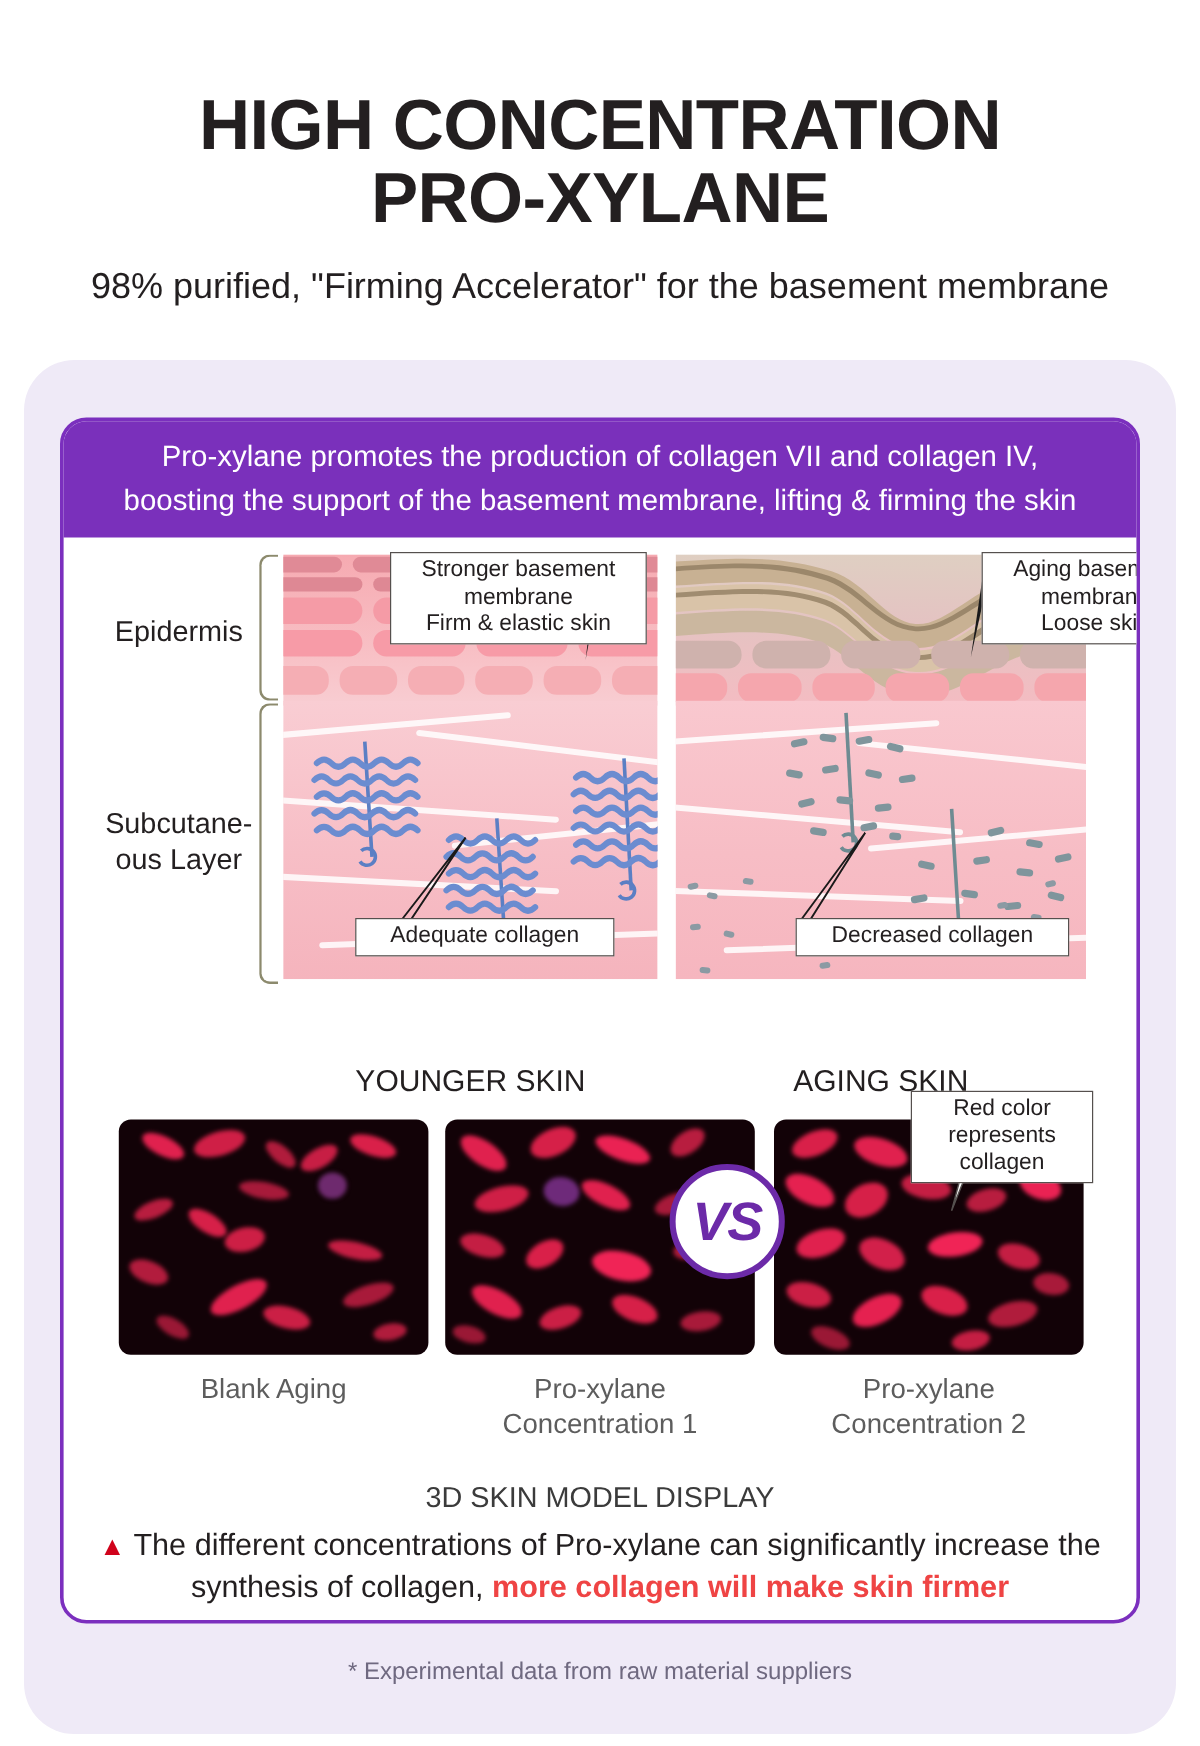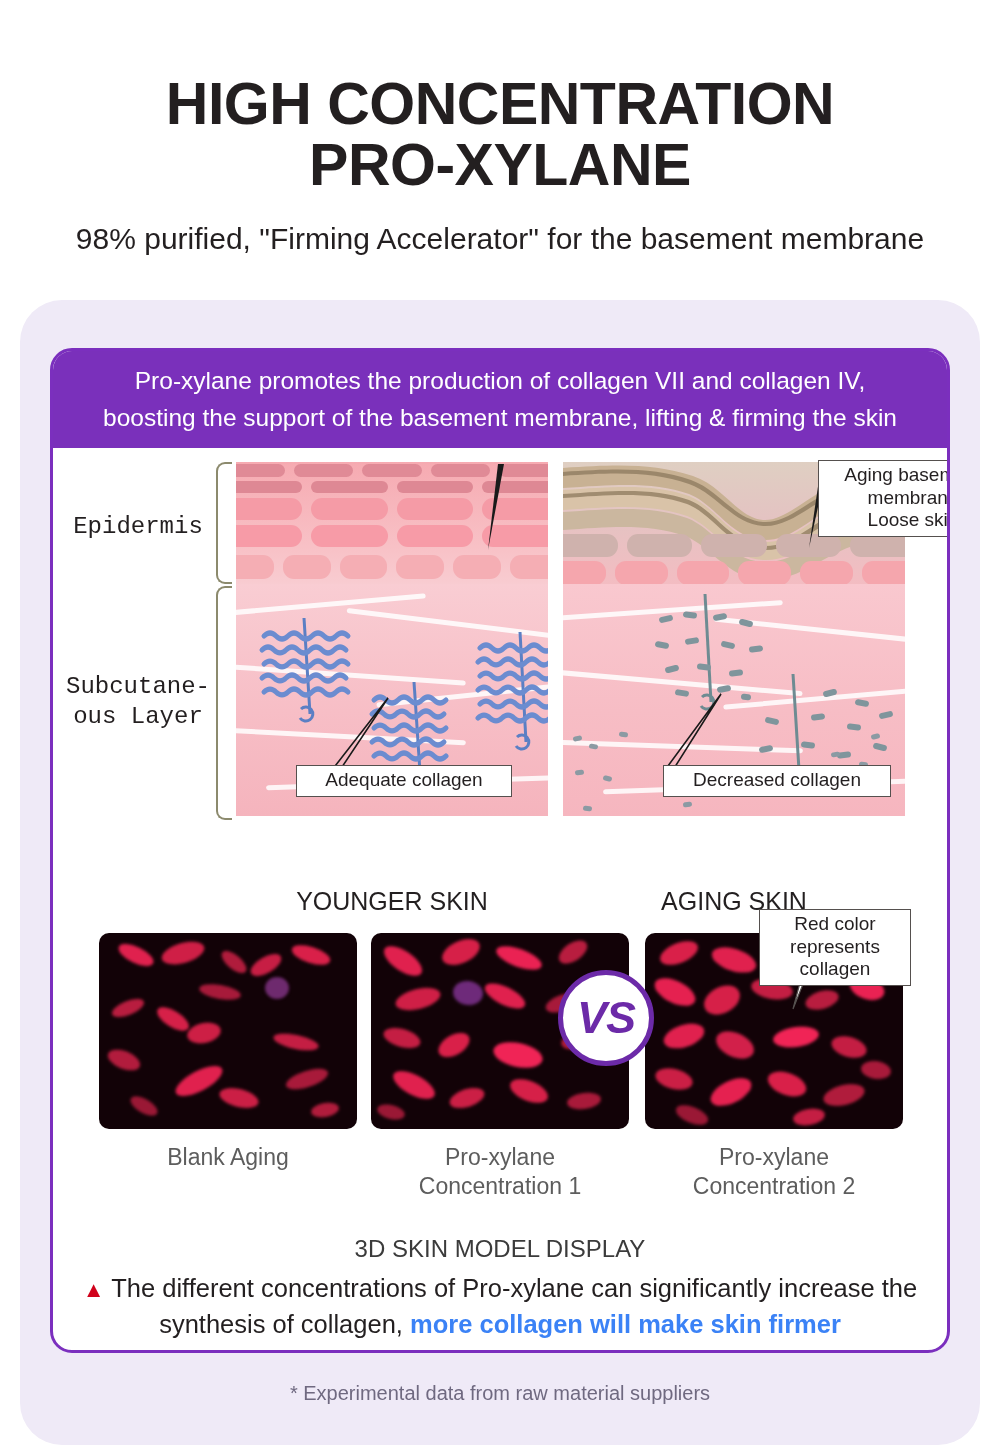--- a/index.html
+++ b/index.html
@@ -71,21 +71,21 @@
   }
 
   
   .diagram{
     position:absolute;
     left:0;top:101px;
     width:894px;height:358px;
   }
 
   .layer-labels{
-    position:absolute;left:5px;top:0;width:160px;height:358px;font-family:Liberation Mono, monospace;
+    position:absolute;left:16px;top:0;width:160px;height:358px;
   }
   .layer-label{
     position:absolute;
     width:160px;
     text-align:center;
     font-size:24px;
     line-height:30px;
     color:#231f20;
   }
   .layer-label.epidermis{ top:60px; }
@@ -235,21 +235,21 @@
     text-align:center;
     font-size:25.5px;
     line-height:34px;
     color:#231f20;
   }
   .tri{
     color:#d0021b;
     font-size:22px;
   }
   .hl{
-    color:#3b82f6;
+    color:#ef4444;
     font-weight:700;
   }
 
   .footnote{
     position:absolute;
     left:20px;top:1382px;width:960px;
     text-align:center;
     font-size:20px;
     color:#6f6980;
   }
@@ -443,20 +443,23 @@
         <div class="dot" style="left:296px;top:178px;transform:rotate(9deg);"></div>
         <div class="dot" style="left:308px;top:150px;transform:rotate(-14deg);"></div>
         <div class="dot" style="left:20px;top:222px;transform:rotate(6deg);"></div>
         <div class="dot" style="left:120px;top:218px;transform:rotate(-8deg);"></div>
       </div>
     </div>
 
     <svg class="leader" style="left:183px;top:0;" width="320" height="240">
       <path d="M268 12 L252 98 L262 12 Z" fill="#1a1a1a"></path>
     </svg>
+    <div class="callout" style="left:272px;top:8px;width:198px;">Stronger basement
+membrane
+Firm &amp; elastic skin</div>
 
     <svg class="leader" style="left:183px;top:0;" width="320" height="340">
       <path d="M96 318 L152 246 L104 318 Z" fill="none" stroke="#1a1a1a" stroke-width="1.6"></path>
     </svg>
     <div class="callout" style="left:243px;top:313px;width:200px;">Adequate collagen</div>
 
     <svg class="leader" style="left:510px;top:0;" width="350" height="240">
       <path d="M264 14 L246 96 L258 14 Z" fill="#1a1a1a"></path>
     </svg>
     <div class="callout" style="left:765px;top:8px;width:174px;">Aging basement

